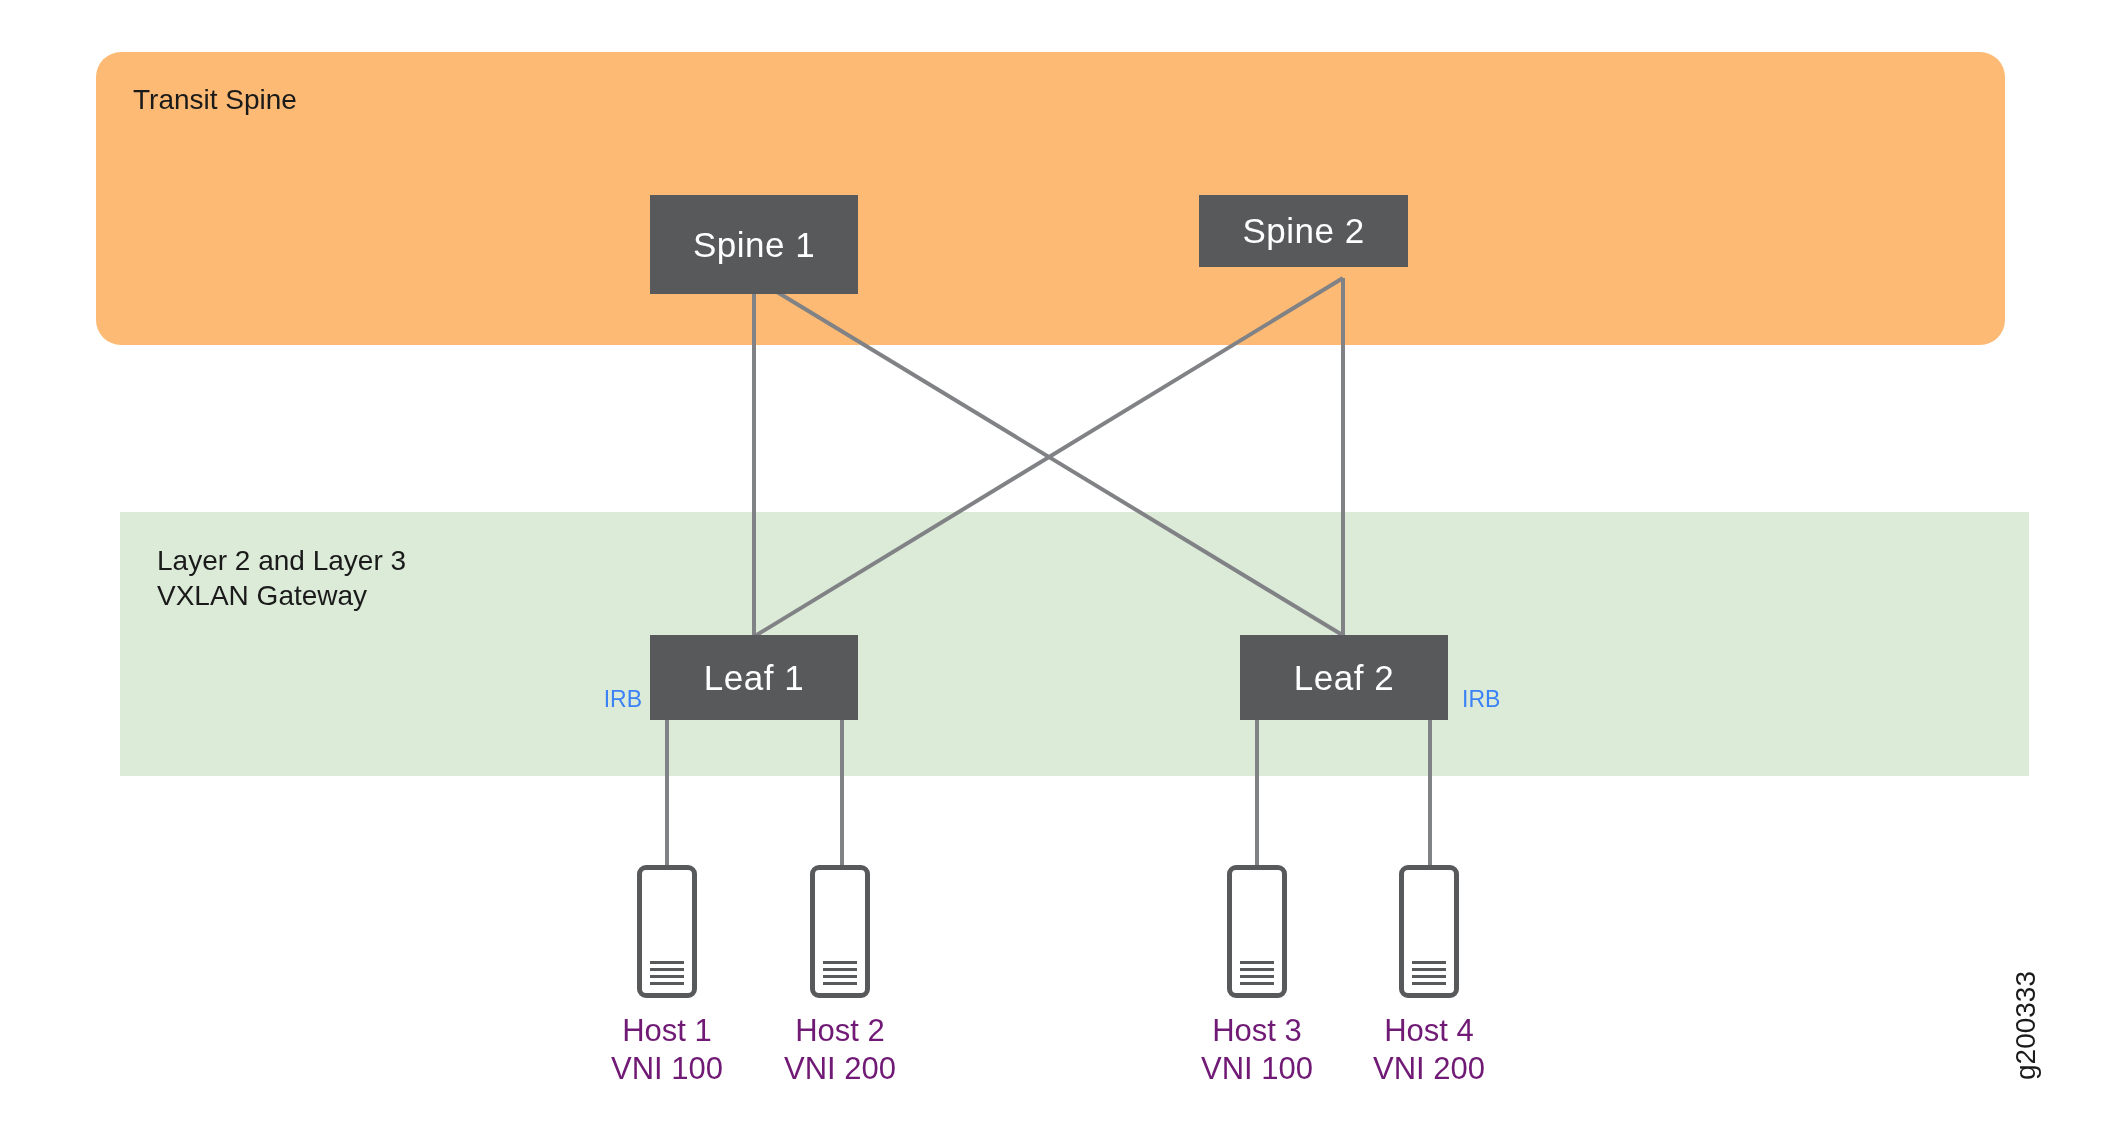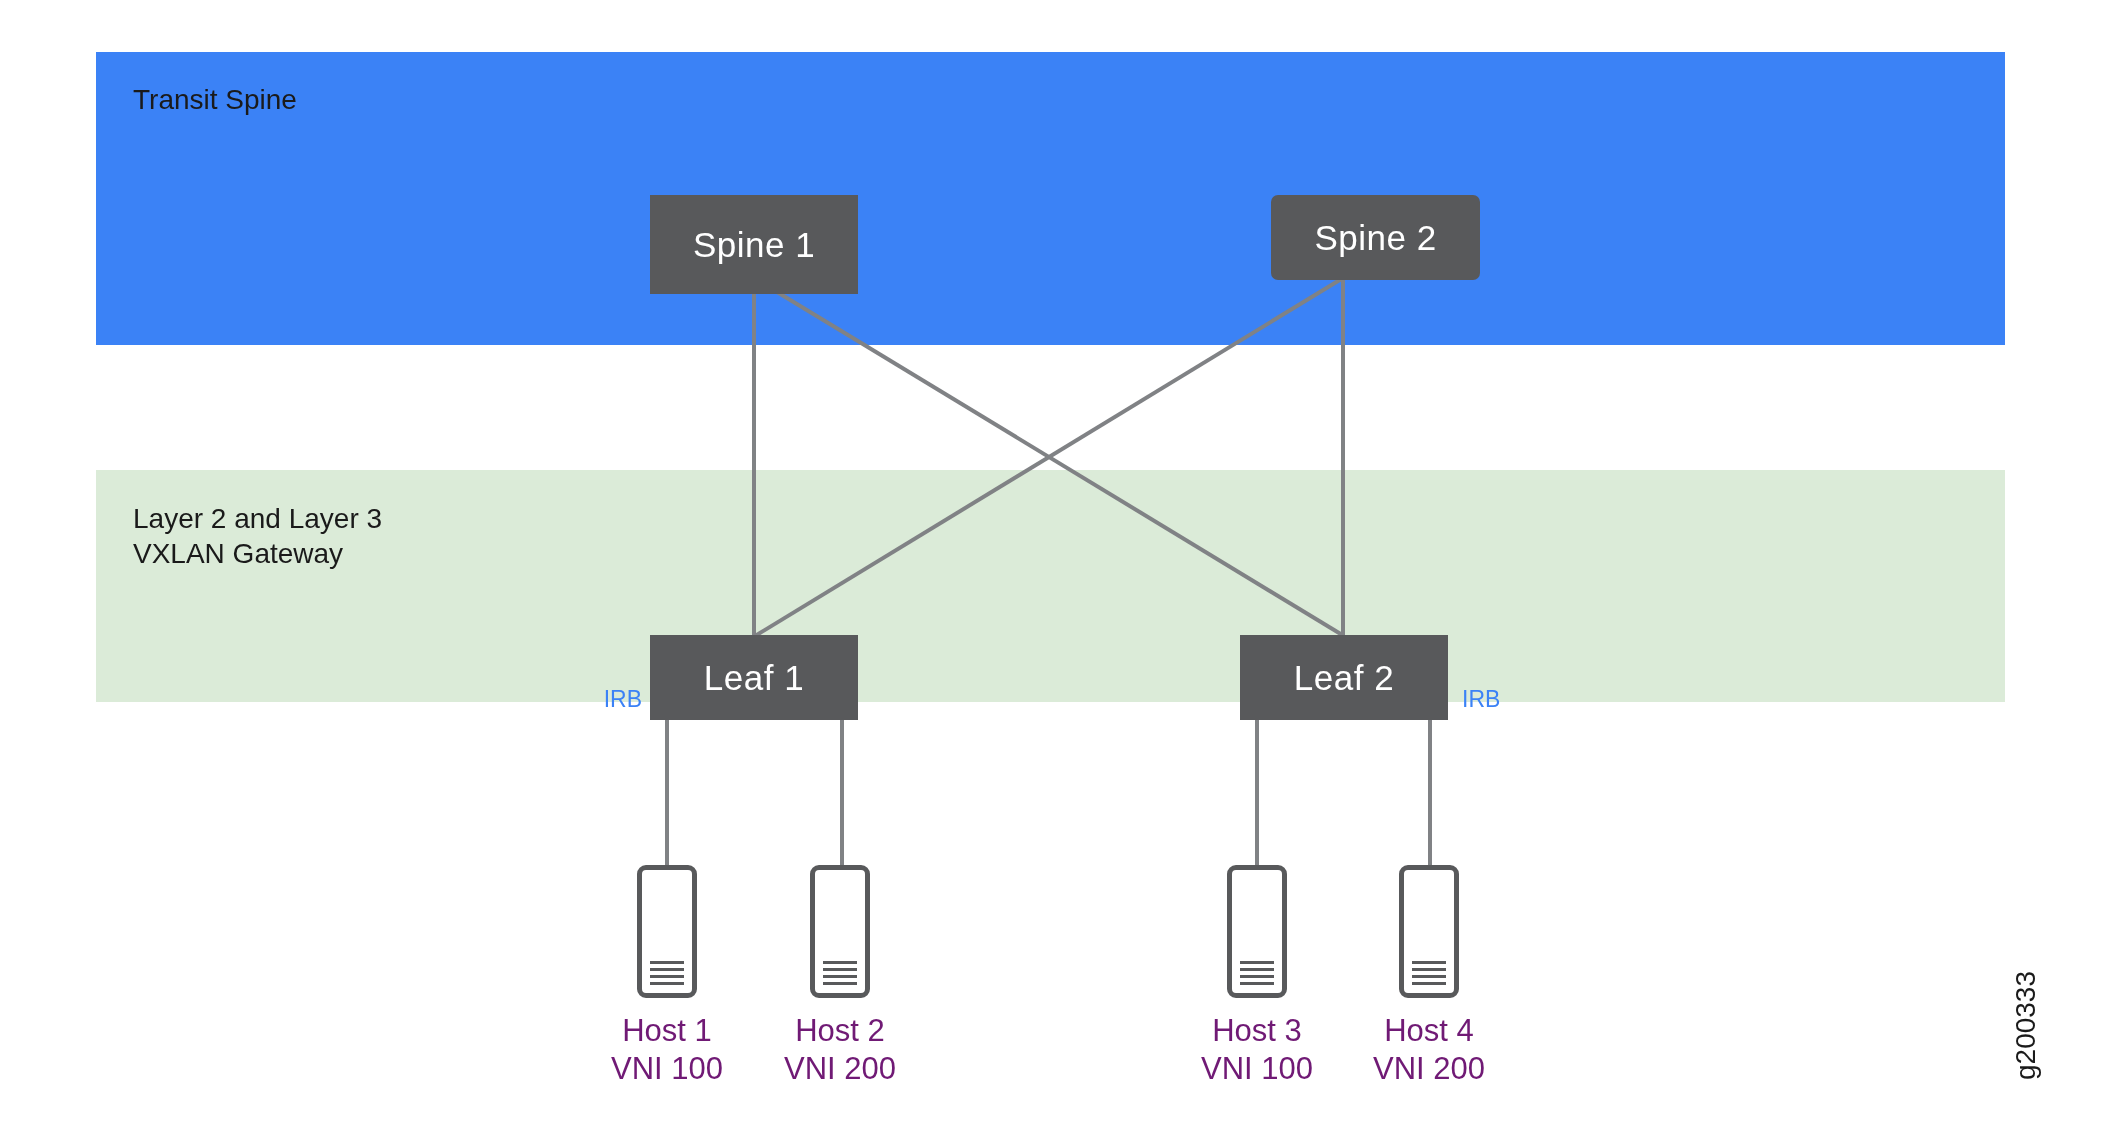--- a/index.html
+++ b/index.html
@@ -17,26 +17,28 @@
     overflow: hidden;
   }
   .band {
     position: absolute;
     left: 96px;
     width: 1909px;
   }
   .band-transit {
     top: 52px;
     height: 293px;
-    background: #3b82f6;
+    background: #fdba74;
+    border-radius: 25px;
   }
   .band-gateway {
-    top: 470px;
-    height: 232px;
+    top: 512px;
+    height: 264px;
     background: #dbebd8;
+    margin-left: 24px;
   }
   .band-label {
     position: absolute;
     left: 37px;
     font-size: 28px;
     line-height: 35px;
     color: #1a1a1a;
     white-space: nowrap;
   }
   .band-transit .band-label { top: 30px; }
@@ -50,21 +52,21 @@
     position: absolute;
     background: #58595b;
     color: #ffffff;
     display: flex;
     align-items: center;
     justify-content: center;
     font-size: 35px;
     letter-spacing: 0.5px;
   }
   .node-spine1 { left: 650px;  top: 195px; width: 208px; height: 99px; }
-  .node-spine2 { left: 1271px; top: 195px; width: 209px; height: 85px; border-radius: 7px; }
+  .node-spine2 { left: 1199px; top: 195px; width: 209px; height: 72px; }
   .node-leaf1  { left: 650px;  top: 635px; width: 208px; height: 85px; }
   .node-leaf2  { left: 1240px; top: 635px; width: 208px; height: 85px; }
   .irb {
     position: absolute;
     font-size: 23px;
     color: #3b82f6;
   }
   .irb-left  { left: 520px;  top: 686px; width: 122px; text-align: right; }
   .irb-right { left: 1462px; top: 686px; width: 122px; text-align: left; }
   .host {

